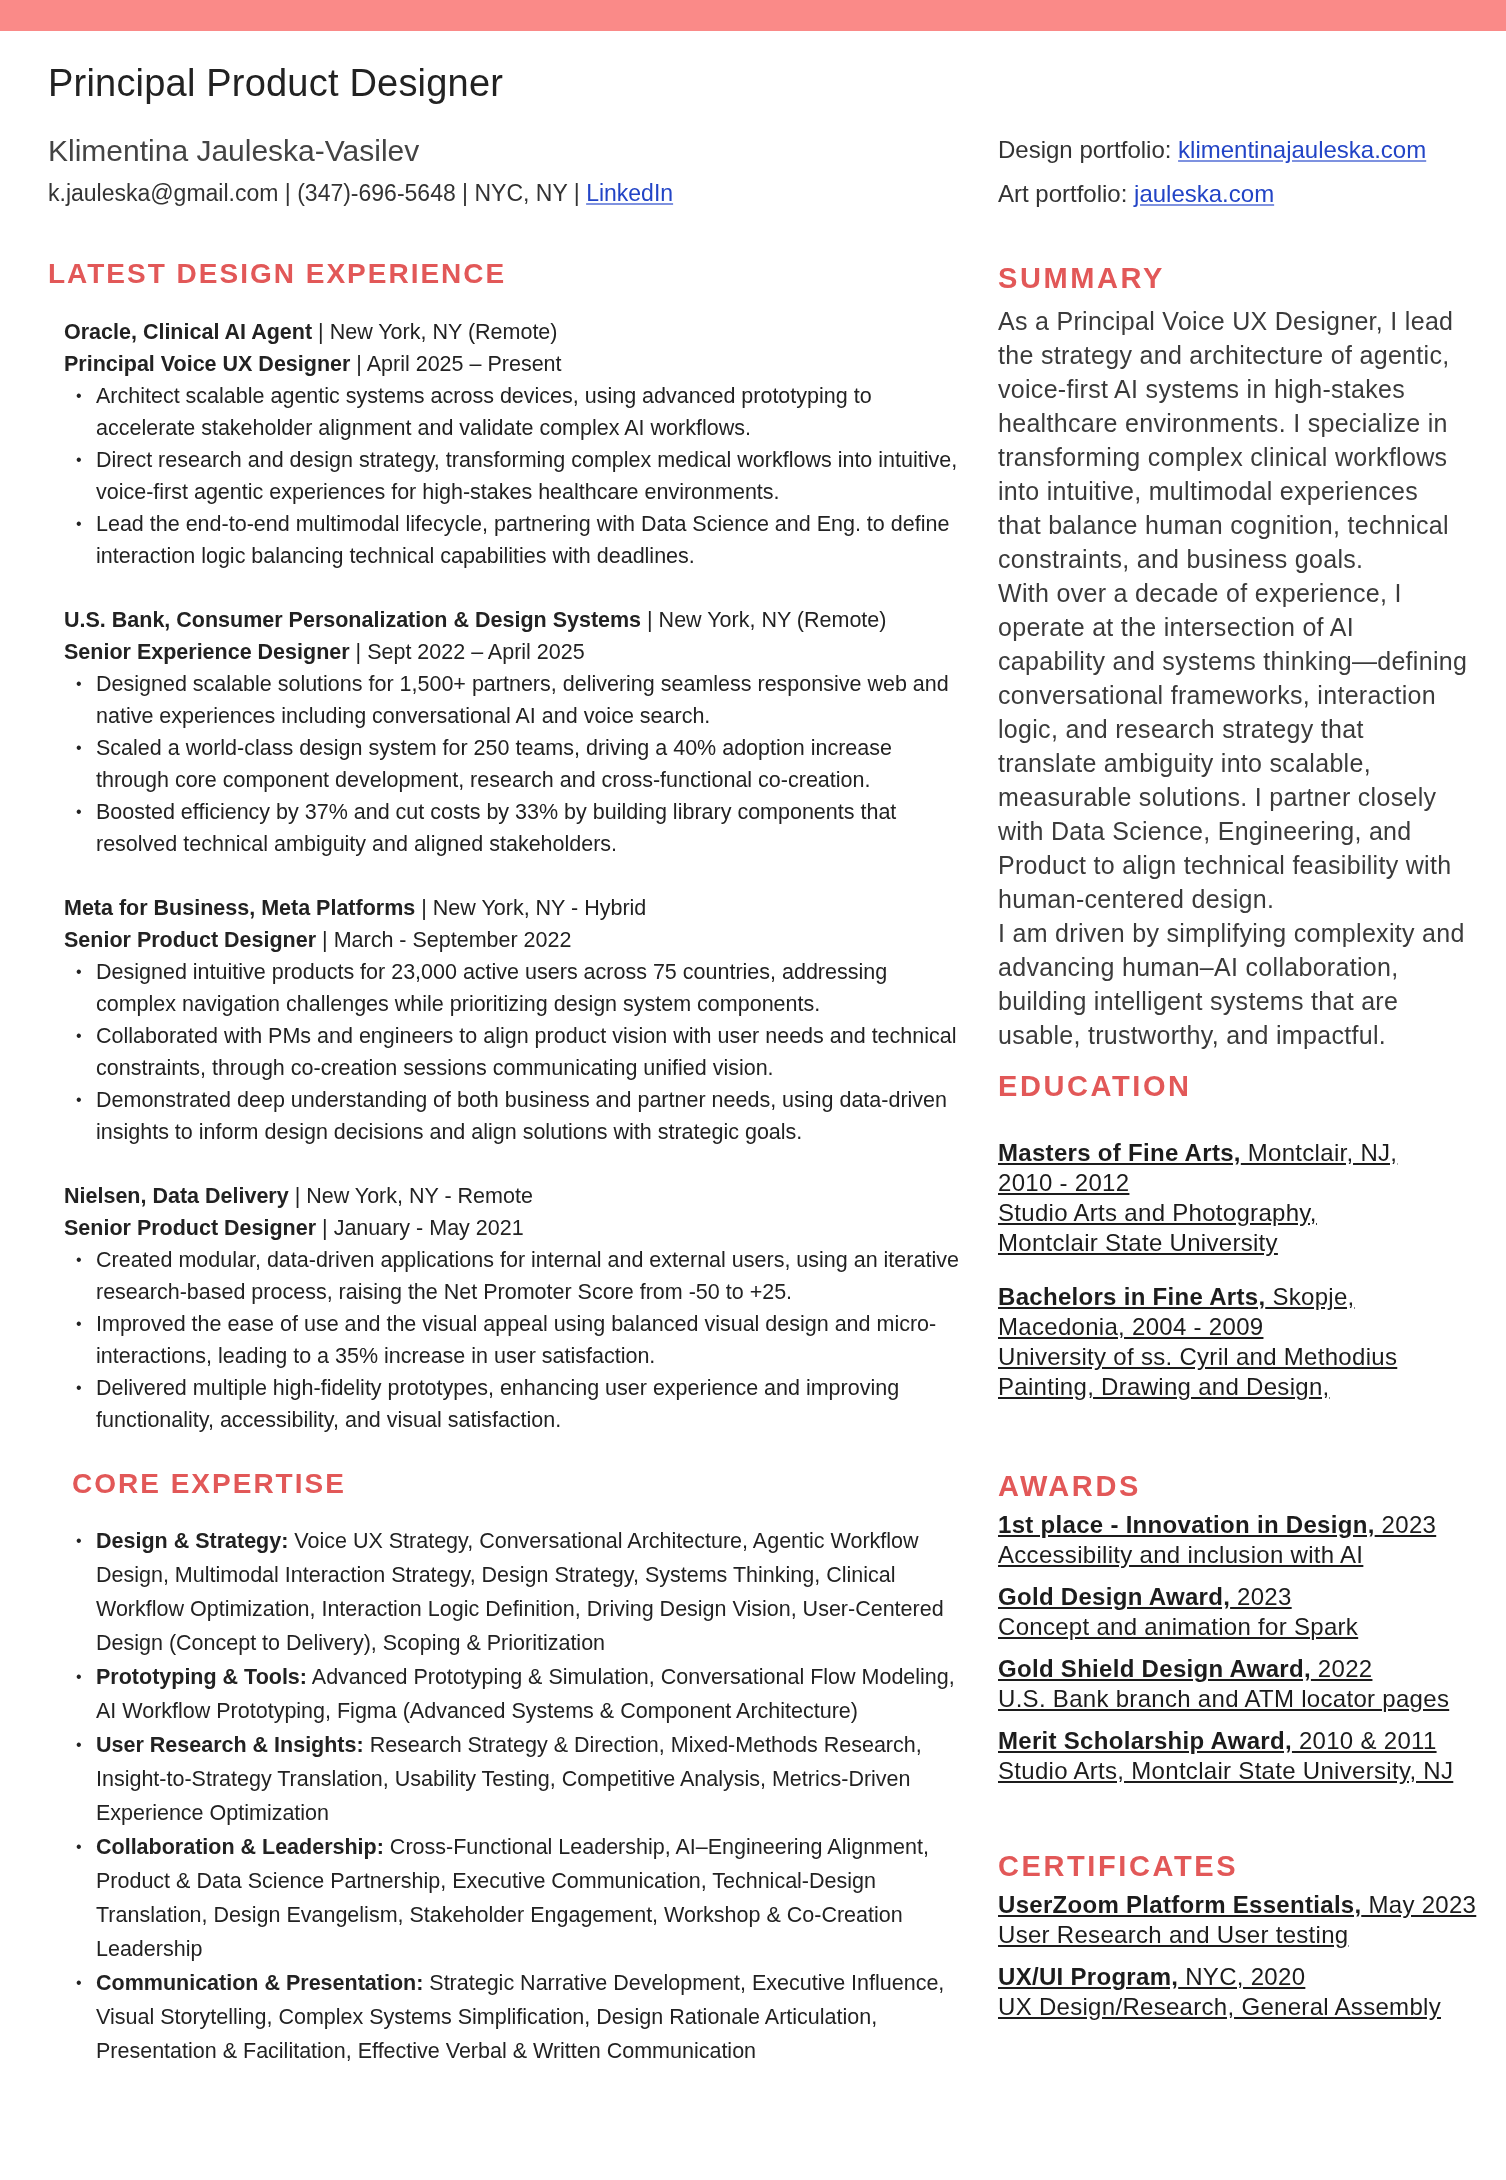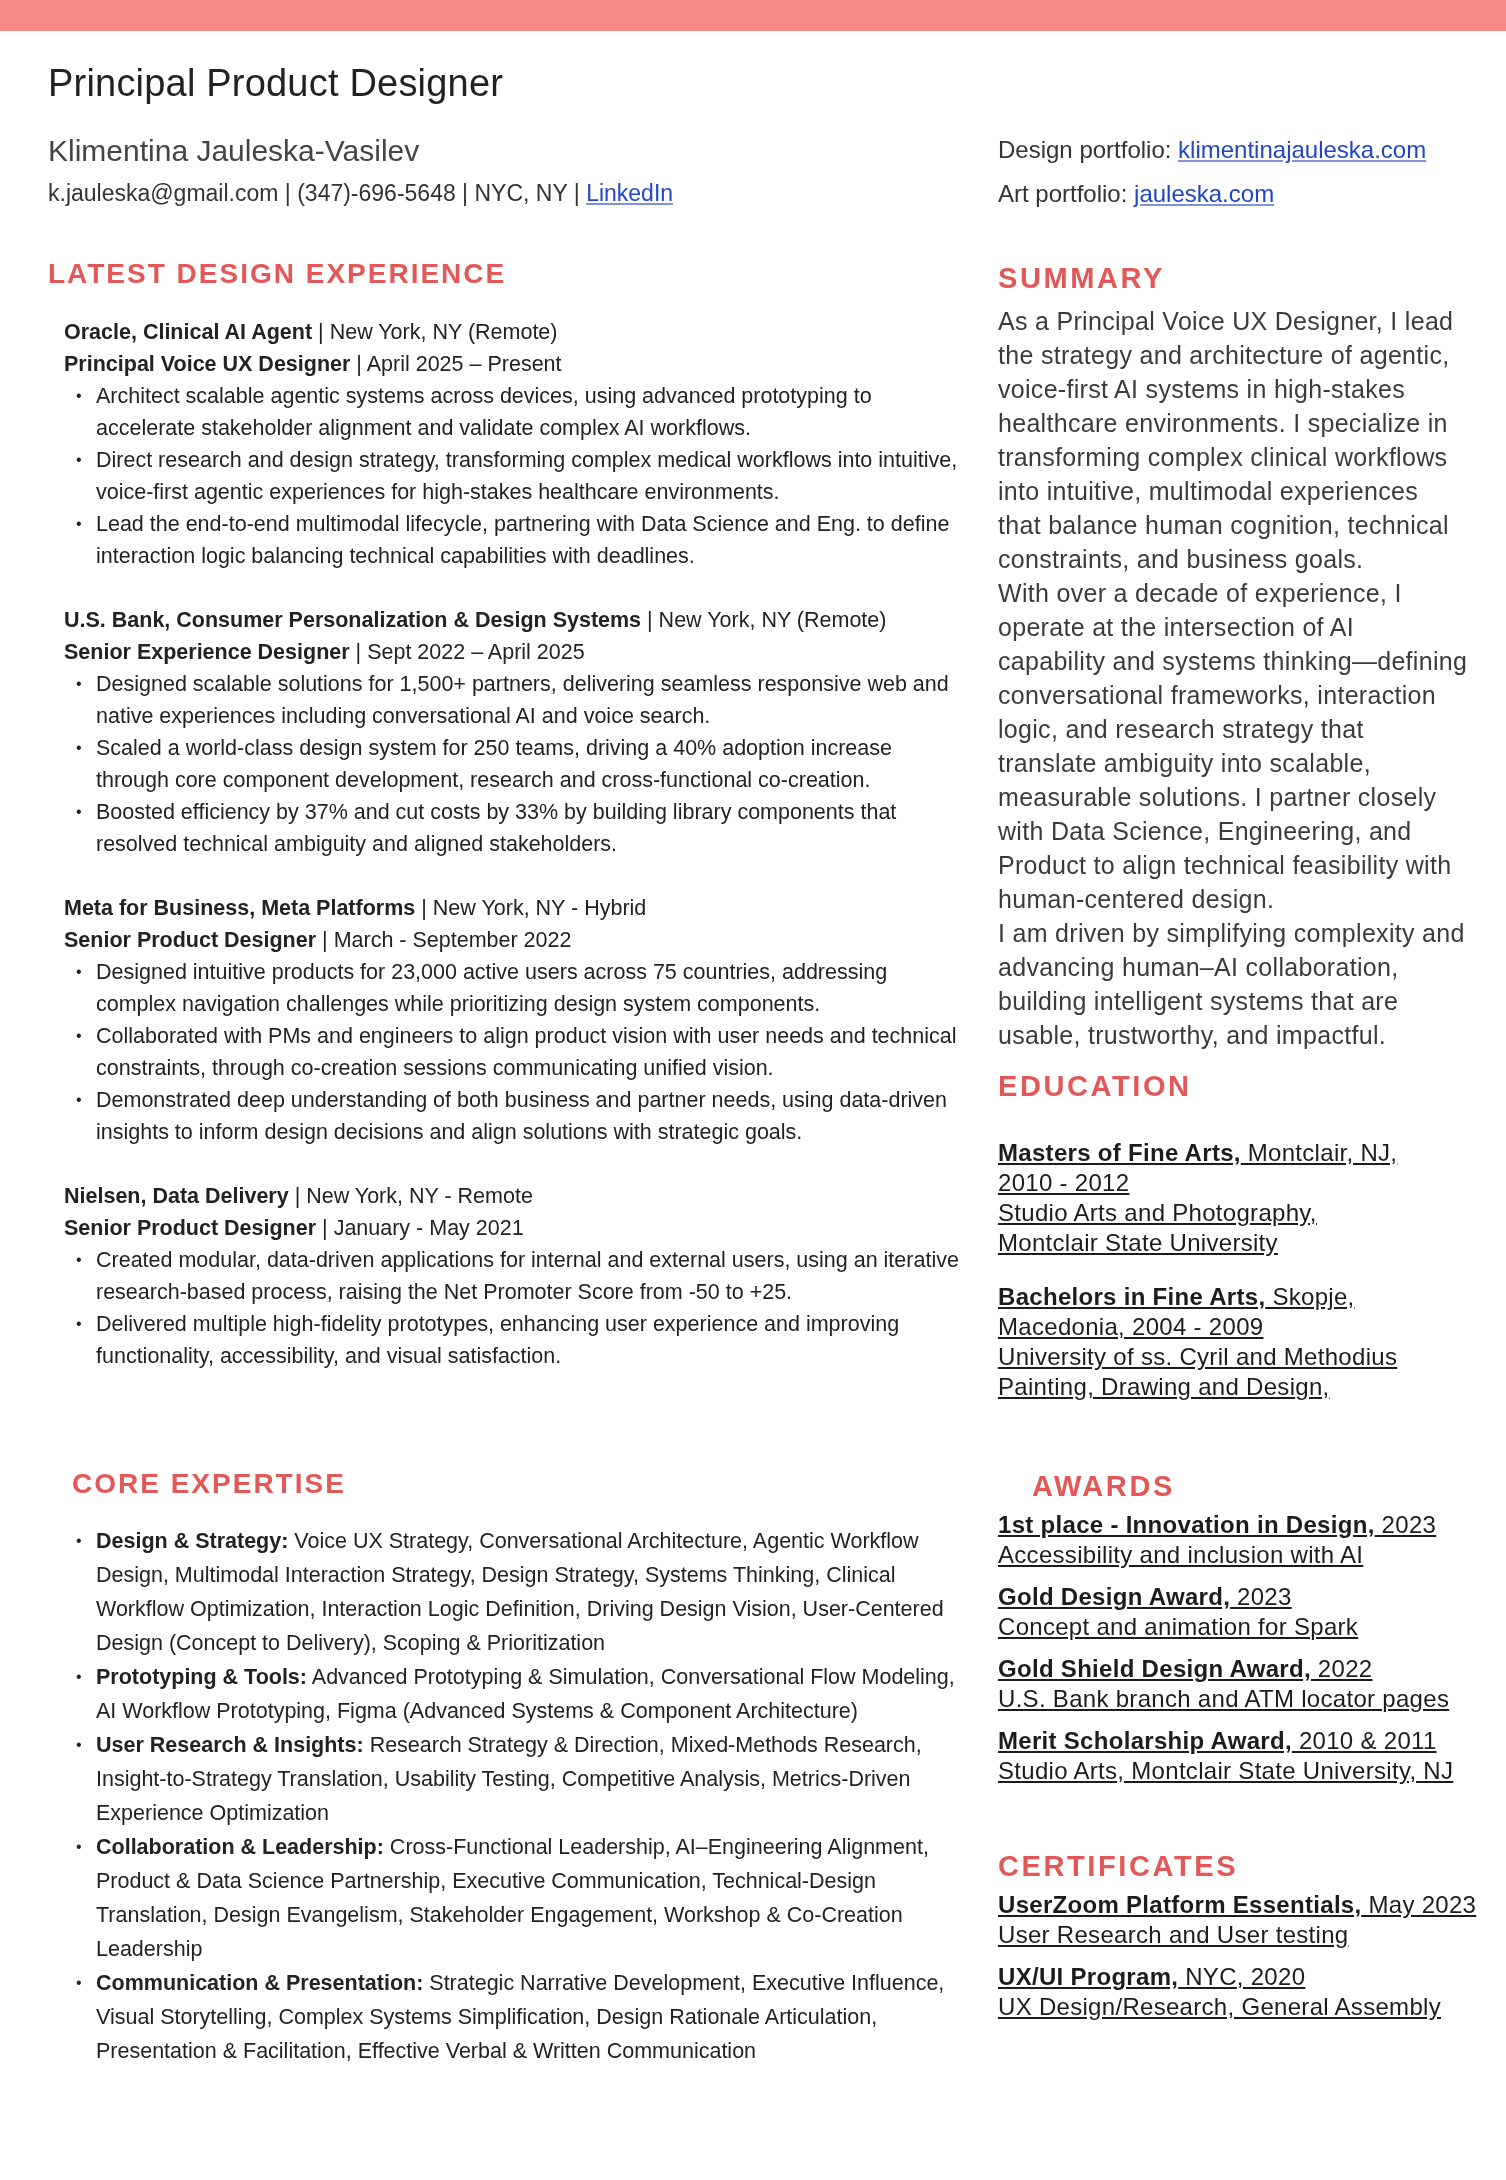--- a/index.html
+++ b/index.html
@@ -91,20 +91,21 @@
     <li>Collaborated with PMs and engineers to align product vision with user needs and technical constraints, through co-creation sessions communicating unified vision.</li>
     <li>Demonstrated deep understanding of both business and partner needs, using data-driven insights to inform design decisions and align solutions with strategic goals.</li>
   </ul>
 </div>
 
 <div class="left-col job" style="top:1180px;">
   <div class="hdr"><b>Nielsen, Data Delivery</b><span> | New York, NY - Remote</span></div>
   <div class="hdr"><b>Senior Product Designer</b><span> | January - May 2021</span></div>
   <ul>
     <li>Created modular, data-driven applications for internal and external users, using an iterative research-based process, raising the Net Promoter Score from -50 to +25.</li>
+    <li>Improved the ease of use and the visual appeal using balanced visual design and micro-interactions, leading to a 35% increase in user satisfaction.</li>
     <li>Delivered multiple high-fidelity prototypes, enhancing user experience and improving functionality, accessibility, and visual satisfaction.</li>
   </ul>
 </div>
 
 <h2 class="section-title left-head" style="left:72px; top:1468px;">CORE EXPERTISE</h2>
 <ul class="expertise">
   <li><b>Design &amp; Strategy:</b><span> Voice UX Strategy, Conversational Architecture, Agentic Workflow Design, Multimodal Interaction Strategy, Design Strategy, Systems Thinking, Clinical Workflow Optimization, Interaction Logic Definition, Driving Design Vision, User-Centered Design (Concept to Delivery), Scoping &amp; Prioritization</span></li>
   <li><b>Prototyping &amp; Tools:</b><span> Advanced Prototyping &amp; Simulation, Conversational Flow Modeling, AI Workflow Prototyping, Figma (Advanced Systems &amp; Component Architecture)</span></li>
   <li><b>User Research &amp; Insights:</b><span> Research Strategy &amp; Direction, Mixed-Methods Research, Insight-to-Strategy Translation, Usability Testing, Competitive Analysis, Metrics-Driven Experience Optimization</span></li>
   <li><b>Collaboration &amp; Leadership:</b><span> Cross-Functional Leadership, AI–Engineering Alignment, Product &amp; Data Science Partnership, Executive Communication, Technical-Design Translation, Design Evangelism, Stakeholder Engagement, Workshop &amp; Co-Creation Leadership</span></li>
@@ -127,21 +128,21 @@
     <div>Montclair State University</div>
   </div>
   <div class="edu-item">
     <div><b>Bachelors in Fine Arts,</b><span> Skopje,</span></div>
     <div>Macedonia, 2004 - 2009</div>
     <div>University of ss. Cyril and Methodius</div>
     <div>Painting, Drawing and Design,</div>
   </div>
 </div>
 
-<h2 class="section-title right-head" style="left:1032px; top:1470px;">AWARDS</h2>
+<h2 class="section-title right-head" style="left:998px; top:1470px;">AWARDS</h2>
 <div class="right-block" style="top:1510px;">
   <div class="award-item">
     <div><b>1st place - Innovation in Design,</b><span> 2023</span></div>
     <div>Accessibility and inclusion with AI</div>
   </div>
   <div class="award-item">
     <div><b>Gold Design Award,</b><span> 2023</span></div>
     <div>Concept and animation for Spark</div>
   </div>
   <div class="award-item">

